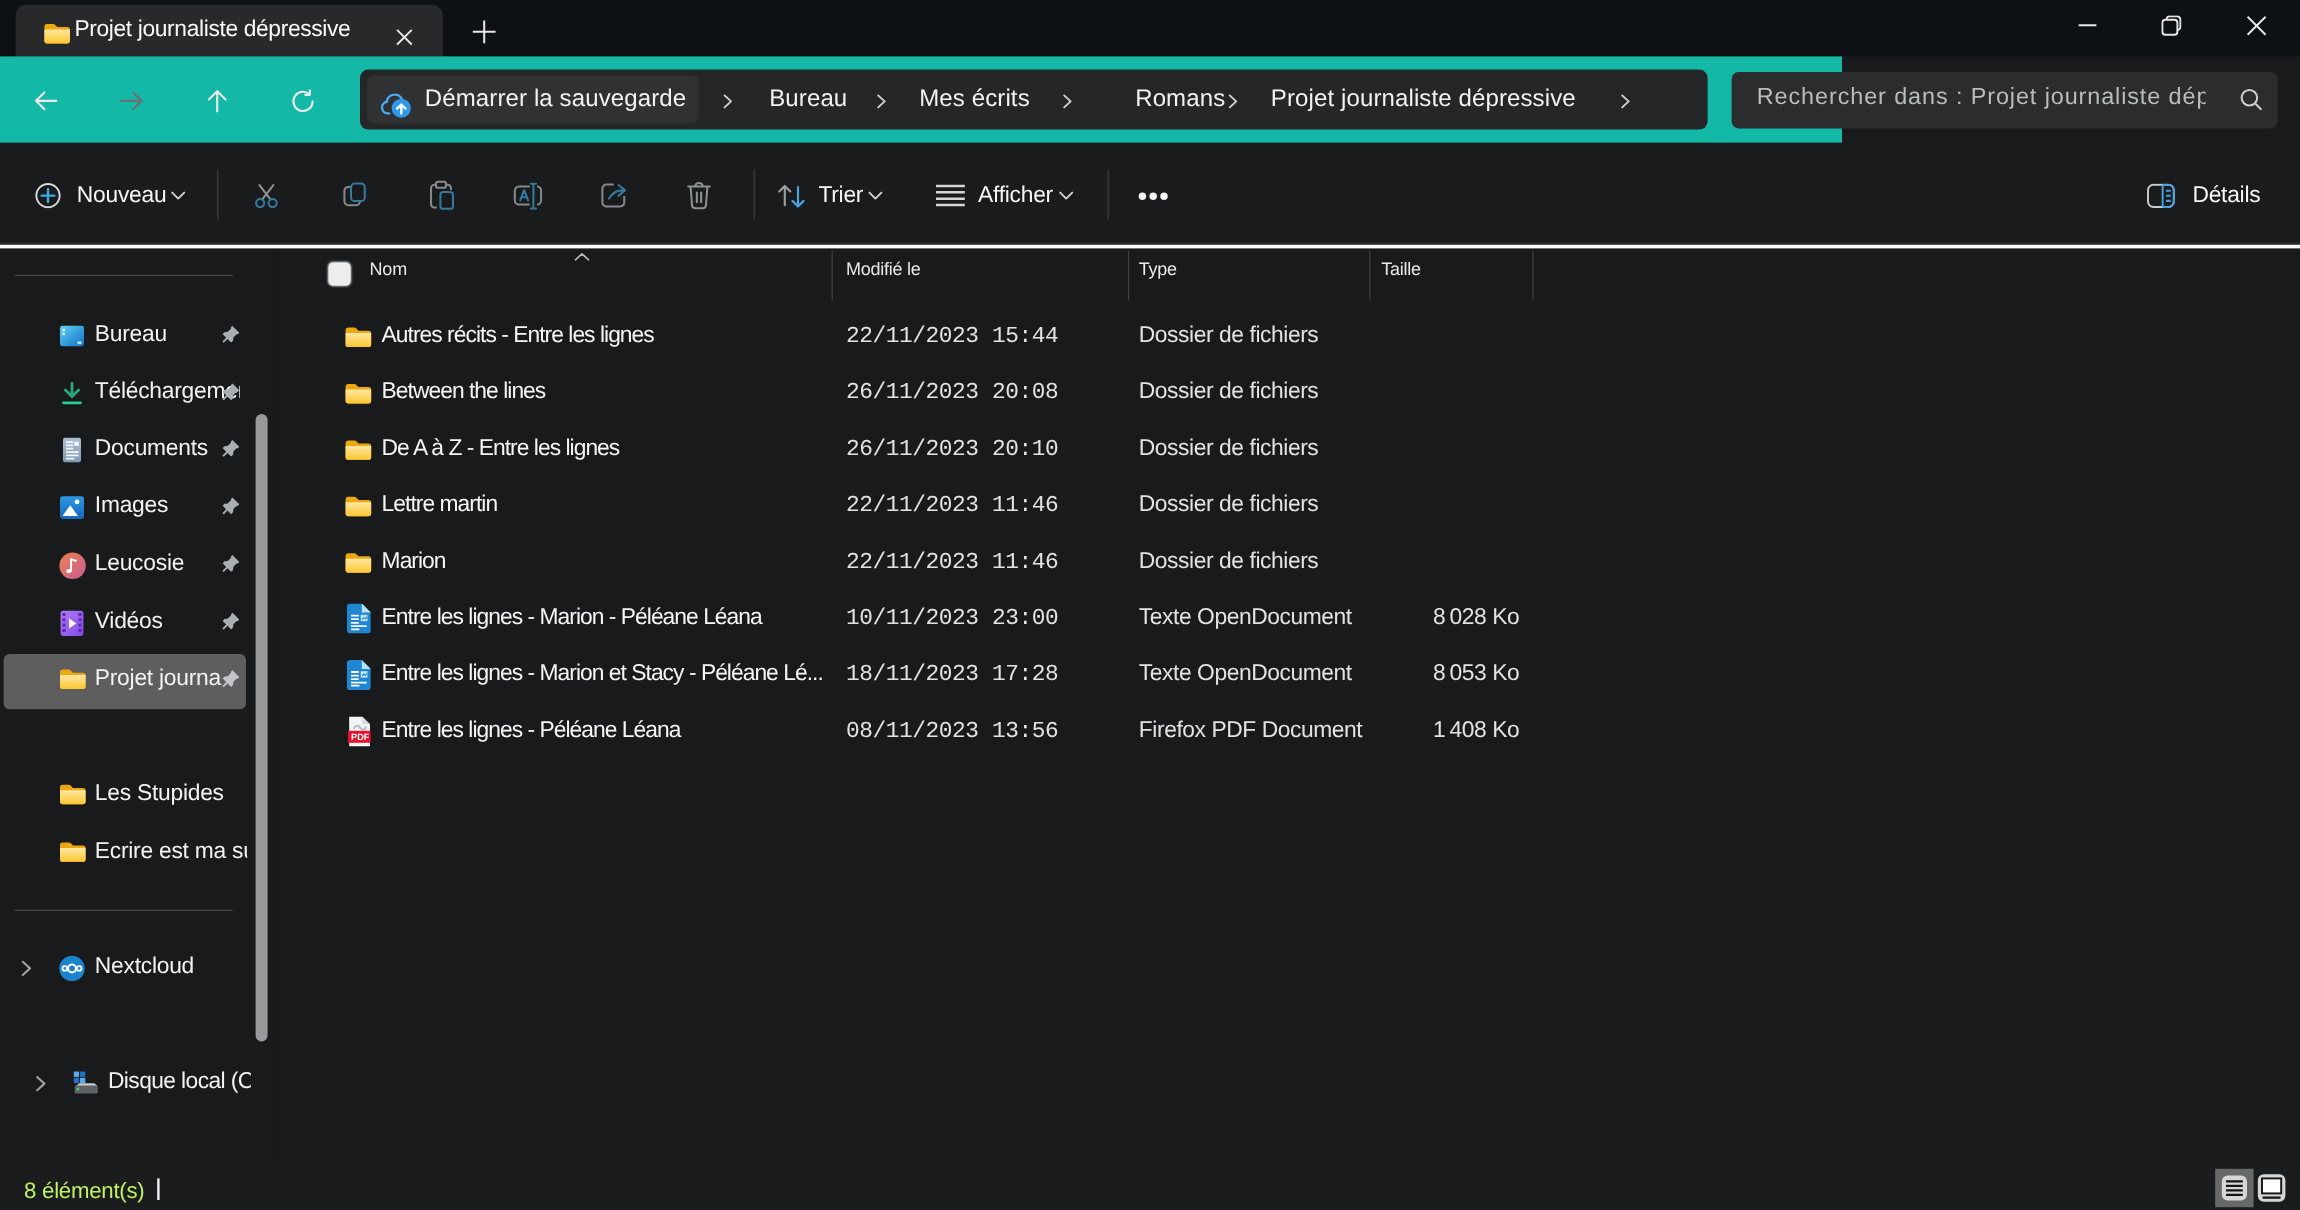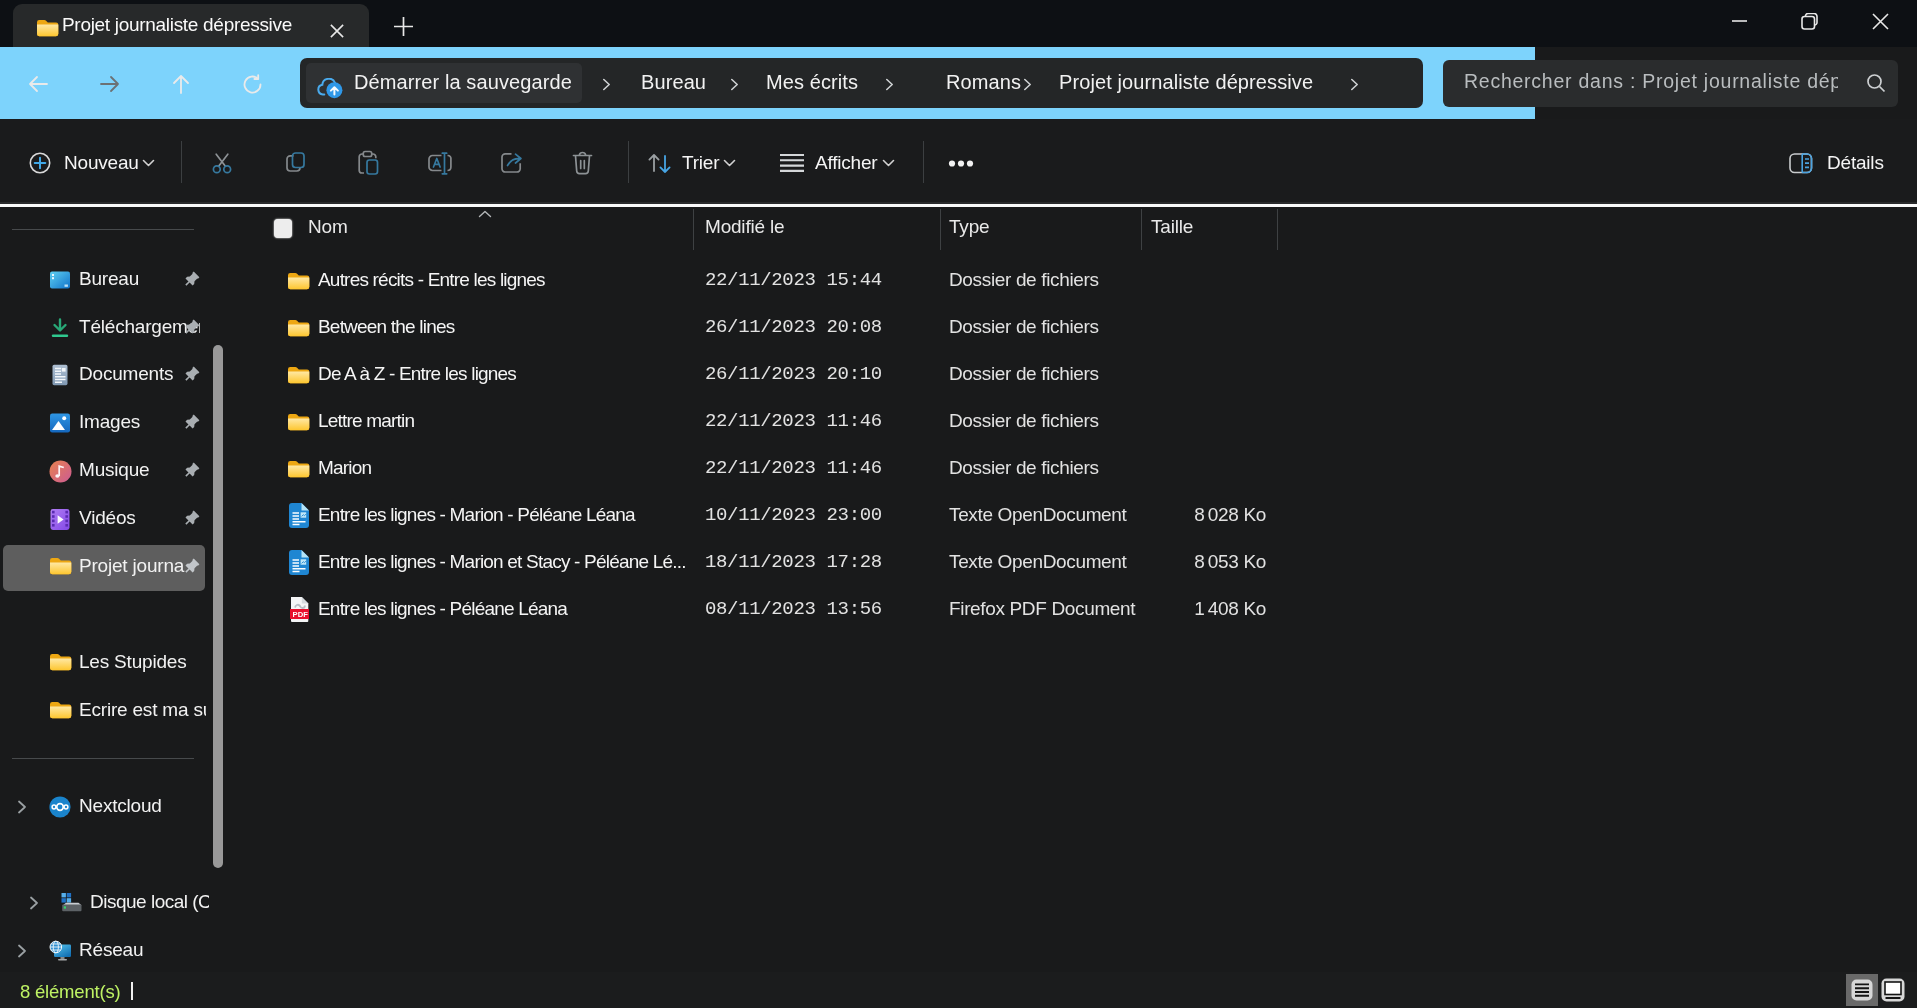--- a/index.html
+++ b/index.html
@@ -7,21 +7,21 @@
     font-family:"Liberation Sans", sans-serif; }
   .abs { position:absolute; }
   #win { position:relative; width:1917px; height:1008px; background:#191a1b; }
 
   
   #titlebar { position:absolute; left:0; top:0; width:1917px; height:47px; background:#0d1014; }
   #tab { position:absolute; left:13px; top:4px; width:356px; height:43px; background:#27292a;
          border-radius:9px 9px 0 0; }
   #tabtitle { position:absolute; left:49px; top:10px; font-size:19px; color:#fafafa; letter-spacing:-0.3px; white-space:nowrap; }
   
-  #navrow { position:absolute; left:0; top:47px; width:1535px; height:72px; background:#7dd3fc; }
+  #navrow { position:absolute; left:0; top:47px; width:1535px; height:72px; background:#14b8a6; }
   #crumbbox { position:absolute; left:300px; top:11px; width:1123px; height:50px; background:#242627; border-radius:7px; }
   #crumbseg { position:absolute; left:6px; top:5px; width:276px; height:40px; background:#2f3133; border-radius:5px; }
   .crumb { position:absolute; top:13px; font-size:20px; color:#f2f2f2; white-space:nowrap; letter-spacing:0.1px; }
   #searchbox { position:absolute; left:1443px; top:13px; width:455px; height:47px; background:#2a2c2d; border-radius:6px; }
   #searchtext { position:absolute; left:21px; top:10px; width:374px; overflow:hidden; font-size:19.5px; color:#b9bdbf; white-space:nowrap; letter-spacing:0.75px; }
 
   
   #toolbar { position:absolute; left:0; top:119px; width:1917px; height:84px; background:#1a1b1c; }
   .tsep { position:absolute; top:22px; width:1px; height:42px; background:#3c3f41; }
   .tlabel { position:absolute; font-size:19px; color:#f5f5f5; white-space:nowrap; letter-spacing:-0.2px; }
@@ -35,21 +35,21 @@
   .srow { position:absolute; left:0; width:210px; height:44px; }
   .srow .slabel { position:absolute; left:79px; top:10px; font-size:19px; color:#f2f2f2; white-space:nowrap; letter-spacing:-0.2px; }
   .srow .sicon { position:absolute; left:49px; top:11px; }
   .pin { position:absolute; left:185px; top:13px; }
   .chev { position:absolute; color:#9aa0a3; font-size:15px; }
   #sscroll { position:absolute; left:213px; top:140px; width:10px; height:523px; background:#999999; border-radius:5px; }
 
   
   #filearea { position:absolute; left:231px; top:205px; width:1686px; height:767px; background:#191a1b; }
   .hsep { position:absolute; top:4px; width:1px; height:41px; background:#3e4143; }
-  .hlabel { position:absolute; top:11px; font-size:19px; color:#e9e9e9; letter-spacing:-0.2px; }
+  .hlabel { position:absolute; top:11px; font-size:15px; color:#e9e9e9; letter-spacing:-0.2px; }
   .frow { position:absolute; left:0; width:1686px; height:47px; }
   .fname { position:absolute; left:87px; top:12px; font-size:19px; color:#f5f5f5; white-space:nowrap; letter-spacing:-0.8px; }
   .fdate { position:absolute; left:474px; top:12px; font-size:19px; color:#e2e2e2; white-space:nowrap; letter-spacing:-0.35px;font-family:Liberation Mono, monospace; }
   .ftype { position:absolute; left:718px; top:12px; font-size:19px; color:#e2e2e2; white-space:nowrap; letter-spacing:-0.35px; }
   .fsize { position:absolute; left:870px; top:12px; width:165px; text-align:right; font-size:19px; color:#e2e2e2; white-space:nowrap; letter-spacing:-0.35px; }
   .ficon { position:absolute; left:56px; top:11px; }
 
   
   #statusbar { position:absolute; left:0; top:972px; width:1917px; height:36px; background:#1b1c1d; }
 </style>
@@ -285,21 +285,21 @@
       <svg class="pin" width="15" height="15" viewBox="0 0 15 15">
           <path d="M8.7 0.6 L14.4 6.3 L13 7.7 L12.3 7.4 L9.5 10.2 L9.2 12.9 L7.6 14.5 L4.6 11.5 L1.4 14.7 L0.3 13.6 L3.5 10.4 L0.5 7.4 L2.1 5.8 L4.8 5.5 L7.6 2.7 L7.3 2z" fill="#a9aeb2"></path>
         </svg>
     </div>
     <div class="srow" style="top:244px">
       <svg class="sicon" width="23" height="23" viewBox="0 0 23 23">
         <circle cx="11.5" cy="11.5" r="11" fill="url(#musg)"></circle>
         <path d="M10.2 16 V6.2 l4.6 1.3" fill="none" stroke="#fdf4f7" stroke-width="1.7"></path>
         <ellipse cx="8.4" cy="16" rx="2.1" ry="1.8" fill="#fdf4f7"></ellipse>
       </svg>
-      <div class="slabel">Musique</div>
+      <div class="slabel">Leucosie</div>
       <svg class="pin" width="15" height="15" viewBox="0 0 15 15">
           <path d="M8.7 0.6 L14.4 6.3 L13 7.7 L12.3 7.4 L9.5 10.2 L9.2 12.9 L7.6 14.5 L4.6 11.5 L1.4 14.7 L0.3 13.6 L3.5 10.4 L0.5 7.4 L2.1 5.8 L4.8 5.5 L7.6 2.7 L7.3 2z" fill="#a9aeb2"></path>
         </svg>
     </div>
     <div class="srow" style="top:292px">
       <svg class="sicon" width="22" height="23" viewBox="0 0 22 23">
         <rect x="1.5" y="1" width="19" height="21" rx="2.4" fill="url(#vidg)"></rect>
         <rect x="3" y="2.8" width="2.6" height="2.6" fill="#5b2bb2"></rect>
           <rect x="3" y="7.2" width="2.6" height="2.6" fill="#5b2bb2"></rect>
           <rect x="3" y="11.6" width="2.6" height="2.6" fill="#5b2bb2"></rect>
@@ -360,35 +360,20 @@
         <rect x="1.5" y="1" width="4.4" height="4.4" fill="#56aeea"></rect>
           <rect x="6.7" y="1" width="4.4" height="4.4" fill="#2071c5"></rect>
         <rect x="1.5" y="6.2" width="4.4" height="4.4" fill="#2071c5"></rect>
           <rect x="6.7" y="6.2" width="4.4" height="4.4" fill="#56aeea"></rect>
         <path d="M3 13.2 L6 10.8 H18.5 L21.5 13.2z" fill="#c9cdd1"></path>
         <rect x="2.2" y="12.6" width="19.3" height="6.6" rx="1" fill="#5d6266"></rect>
         <rect x="3.8" y="14.4" width="2.2" height="2.2" fill="#35d46a"></rect>
       </svg>
       <div class="slabel" style="left:90px;width:119px;overflow:hidden;letter-spacing:-0.5px">Disque local (C:)</div>
     </div>
-    <div class="srow" style="top:724px">
-      <svg class="chev abs" style="left:17px;top:15px" width="10" height="14" viewBox="0 0 10 14">
-          <path d="M2 1.5 L8 7 L2 12.5" fill="none" stroke="#9aa0a3" stroke-width="1.8" stroke-linecap="round" stroke-linejoin="round"></path>
-        </svg>
-      <svg class="sicon" width="23" height="23" viewBox="0 0 23 23">
-        <rect x="5" y="4.5" width="17" height="12.5" rx="1.2" fill="url(#scrg)"></rect>
-        <rect x="11.5" y="17" width="4" height="2.2" fill="#87898b"></rect>
-        <rect x="9" y="19" width="9" height="1.6" rx="0.8" fill="#a5a7a9"></rect>
-        <circle cx="6.8" cy="7" r="5.8" fill="#2f8fd0"></circle>
-        <circle cx="6.8" cy="7" r="5.8" fill="none" stroke="#eef6fb" stroke-width="1"></circle>
-        <ellipse cx="6.8" cy="7" rx="2.6" ry="5.8" fill="none" stroke="#eef6fb" stroke-width="0.9"></ellipse>
-        <path d="M1 7 h11.6 M1.9 4 h9.8 M1.9 10 h9.8" stroke="#eef6fb" stroke-width="0.9"></path>
-      </svg>
-      <div class="slabel">Réseau</div>
-    </div>
     <div id="sscroll"></div>
   </div>
   <div id="filearea">
     <svg class="abs" style="left:247px;top:5px" width="14" height="8" viewBox="0 0 14 8">
       <path d="M1.5 6.5 L7 1.5 L12.5 6.5" fill="none" stroke="#b4b7b9" stroke-width="1.4" stroke-linecap="round" stroke-linejoin="round"></path>
     </svg>
     <div class="abs" style="left:43px;top:14px;width:18px;height:19px;background:#ededed;border-radius:4px;box-shadow:0 0 2px #ffffff"></div>
     <div class="hlabel" style="left:77px">Nom</div>
     <div class="hsep" style="left:462px"></div>
     <div class="hlabel" style="left:474px">Modifié le</div>

